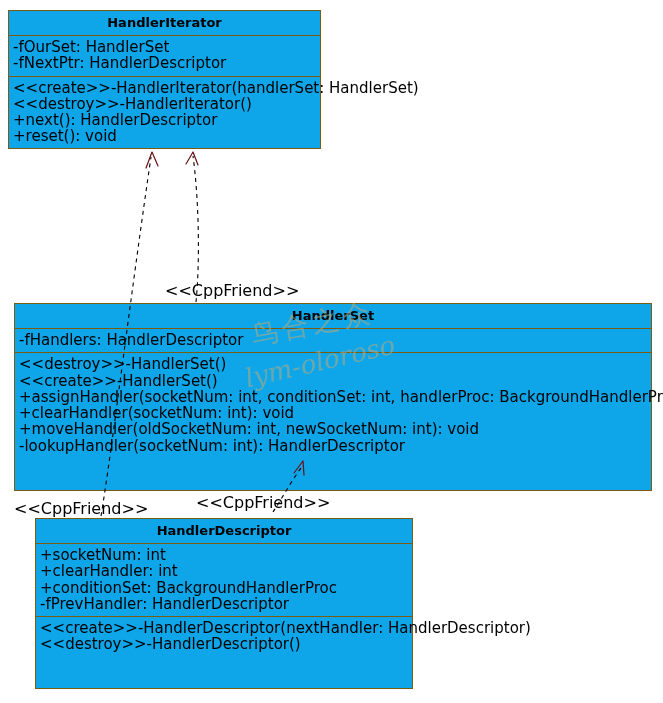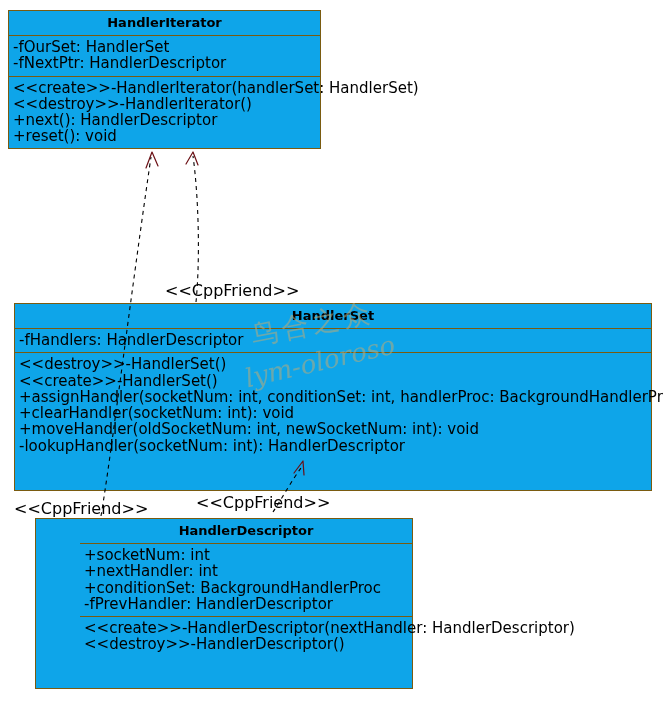--- a/index.html
+++ b/index.html
@@ -54,21 +54,21 @@
   }
 
   
   #class-handler-iterator {
     left: 8px; top: 10px; width: 313px; height: 139px;
   }
   #class-handler-set {
     left: 14px; top: 303px; width: 638px; height: 188px;
   }
   #class-handler-descriptor {
-    left: 35px; top: 518px; width: 378px; height: 171px; padding-left: 44px;
+    left: 35px; top: 518px; width: 378px; height: 171px;
   }
 
   
   #links-layer {
     position: absolute;
     left: 0; top: 0;
     width: 663px;
     height: 703px;
     z-index: 5;
     pointer-events: none;
@@ -185,21 +185,21 @@
     <g>
       <path d="M 273,512 C 281,500 292,480 301,468" fill="none" stroke="#000000" stroke-width="1.1" stroke-dasharray="4,4"></path>
       <path d="M 294,473 L 303,461 L 304,475" fill="none" stroke="#6b0f14" stroke-width="1.2" stroke-linecap="round" stroke-linejoin="round"></path>
     </g>
   </svg>
 
   <div class="uml-class" id="class-handler-descriptor">
     <div class="compartment cls-name">HandlerDescriptor</div>
     <div class="compartment">
       <div class="member">+socketNum: int</div>
-      <div class="member">+nextHandler: int</div>
+      <div class="member">+clearHandler: int</div>
       <div class="member">+conditionSet: BackgroundHandlerProc</div>
       <div class="member">-fPrevHandler: HandlerDescriptor</div>
     </div>
     <div class="compartment">
       <div class="member">&lt;&lt;create&gt;&gt;-HandlerDescriptor(nextHandler: HandlerDescriptor)</div>
       <div class="member">&lt;&lt;destroy&gt;&gt;-HandlerDescriptor()</div>
     </div>
   </div>
 
   <div class="link-label" id="label-cppfriend-set-iterator">&lt;&lt;CppFriend&gt;&gt;</div>

